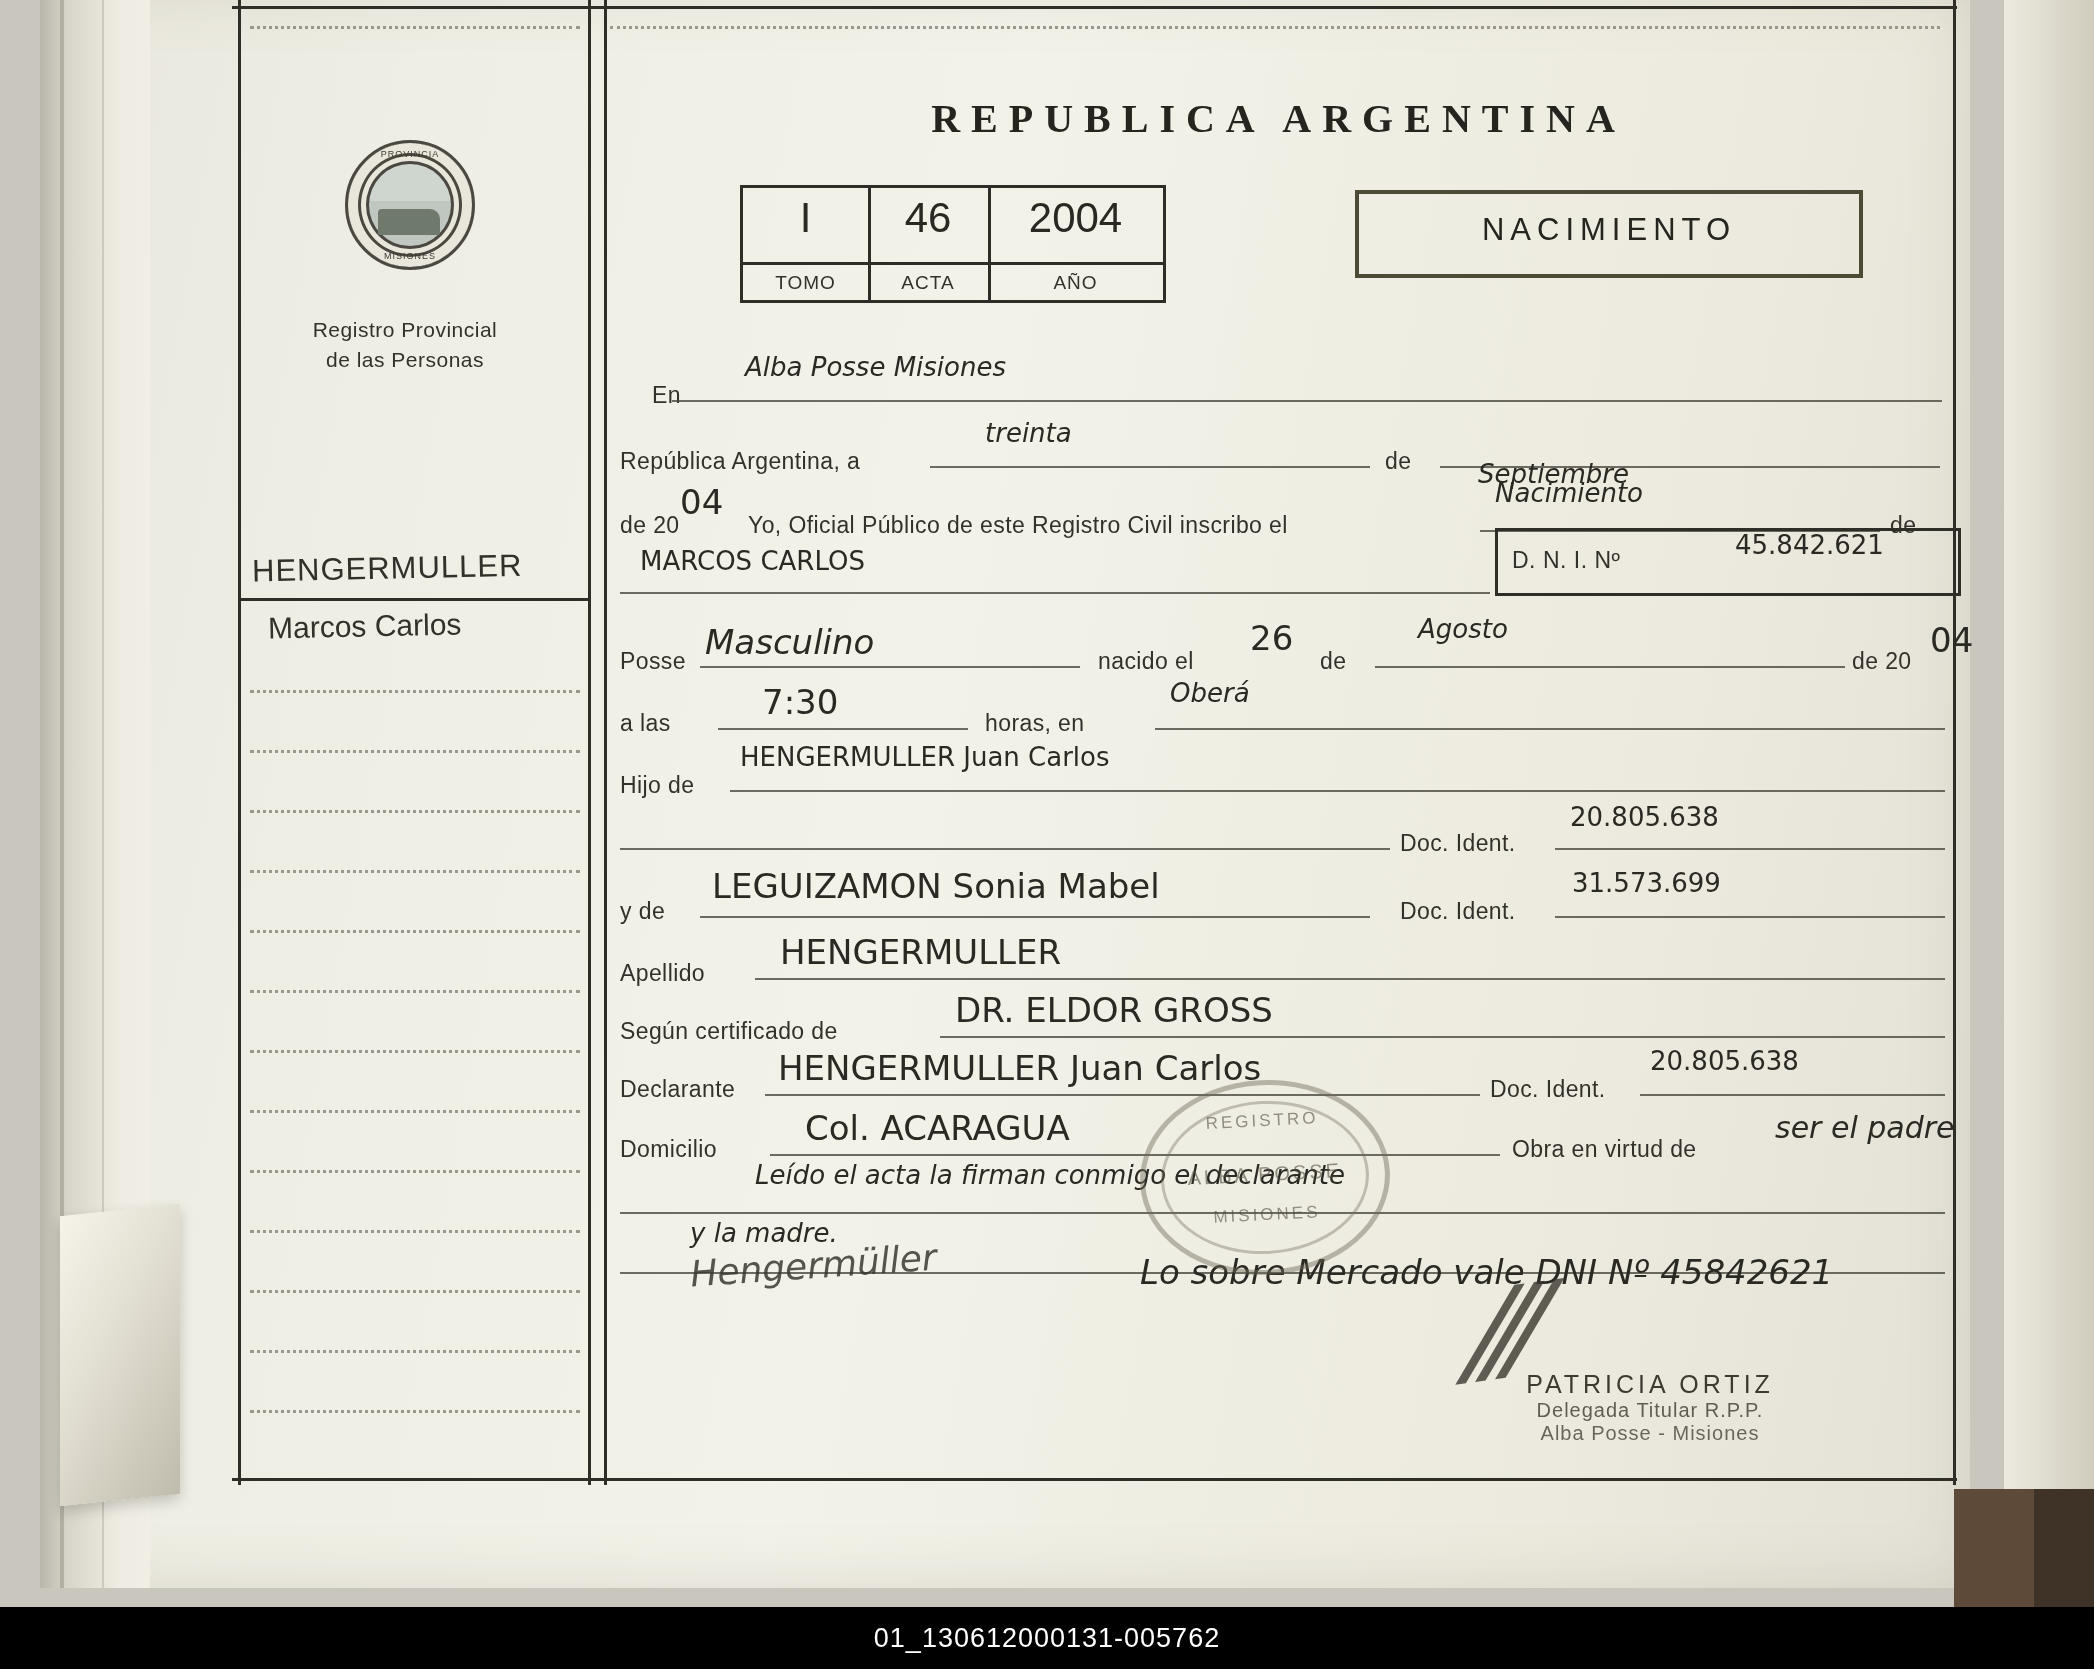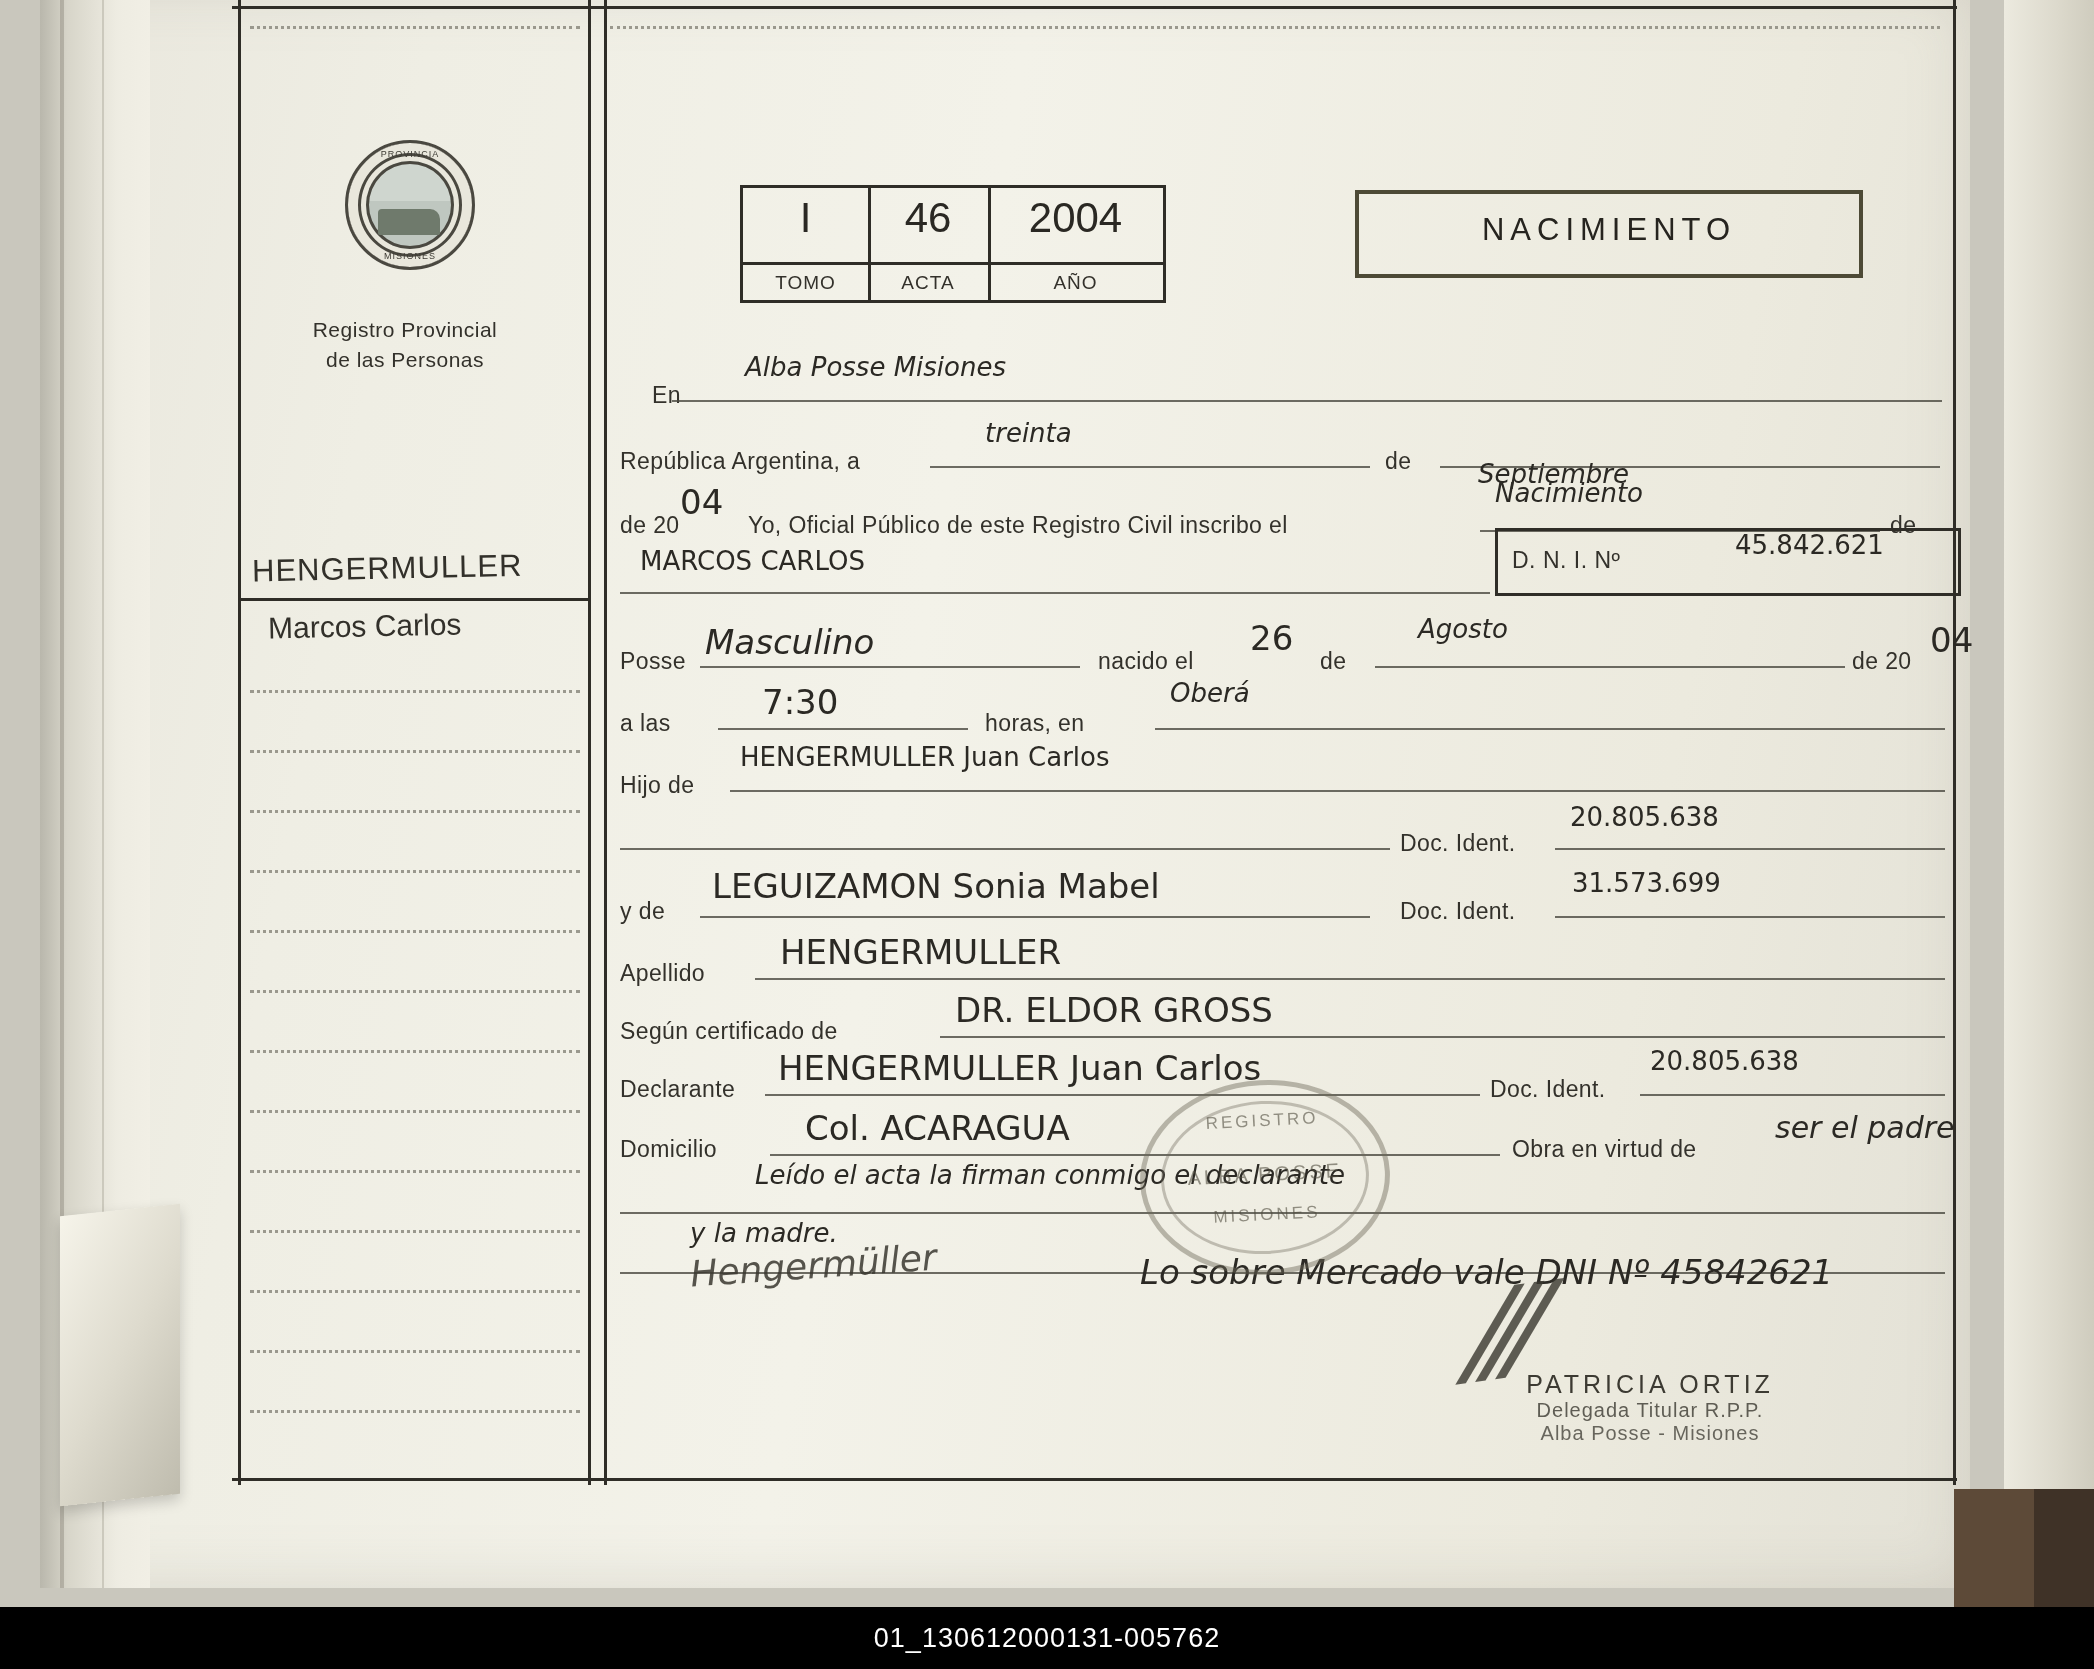--- a/index.html
+++ b/index.html
@@ -258,20 +258,21 @@
     <div class="inner"></div>
     <div class="crest-text-bot">MISIONES</div>
   </div>
 
   <div class="reg-line reg1">Registro Provincial</div>
   <div class="reg-line reg2">de las Personas</div>
 
   <div class="left-name1">HENGERMULLER</div>
   <div class="left-name2">Marcos Carlos</div>
 
+  <div class="rep-title">REPUBLICA ARGENTINA</div>
 
   <div class="tomo-box">
     <div class="cell c1">
       <div class="tomo-val">I</div>
       <div class="tomo-lbl">TOMO</div>
     </div>
     <div class="cell c2">
       <div class="tomo-val">46</div>
       <div class="tomo-lbl">ACTA</div>
     </div>

